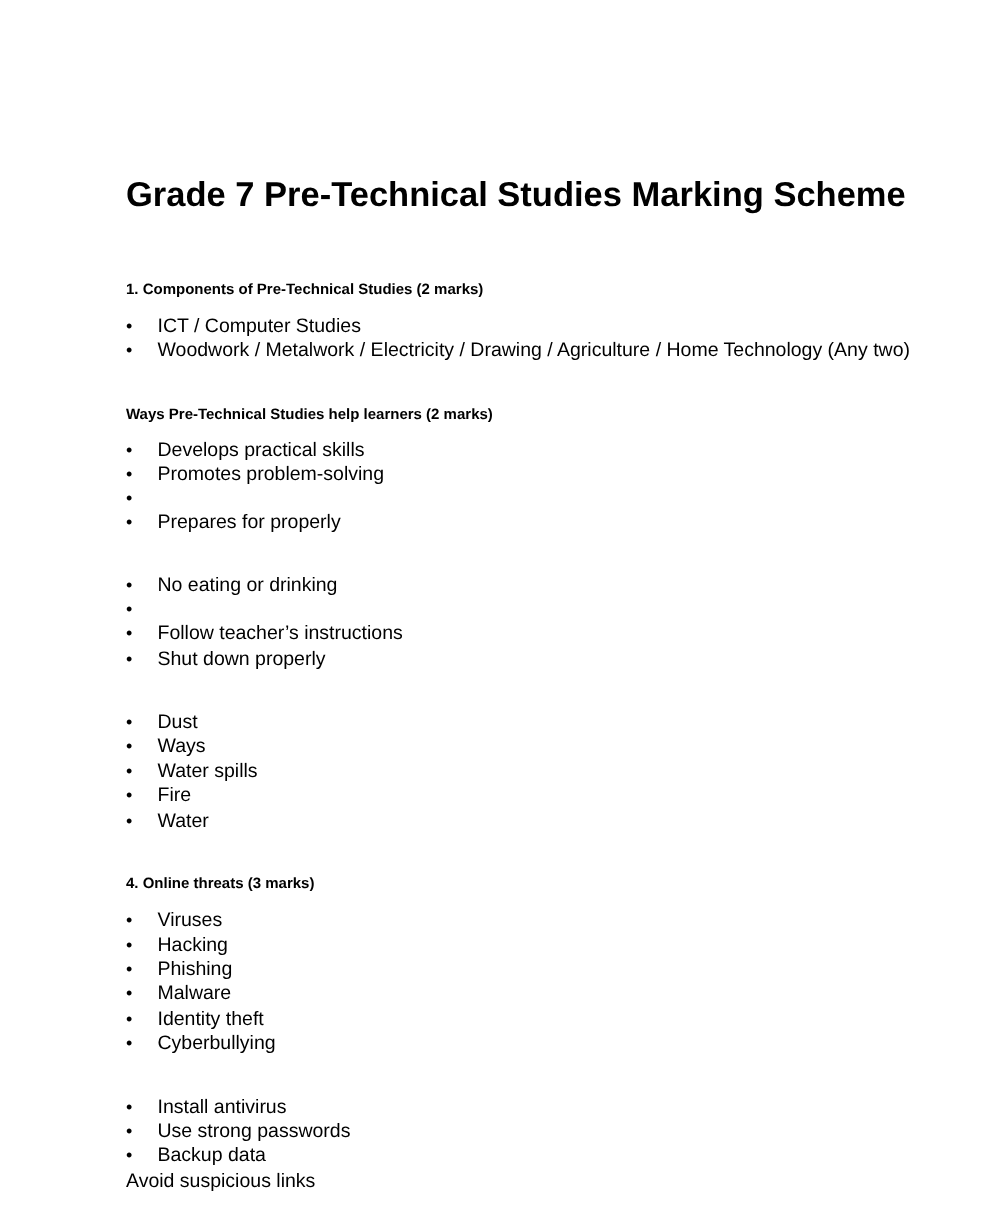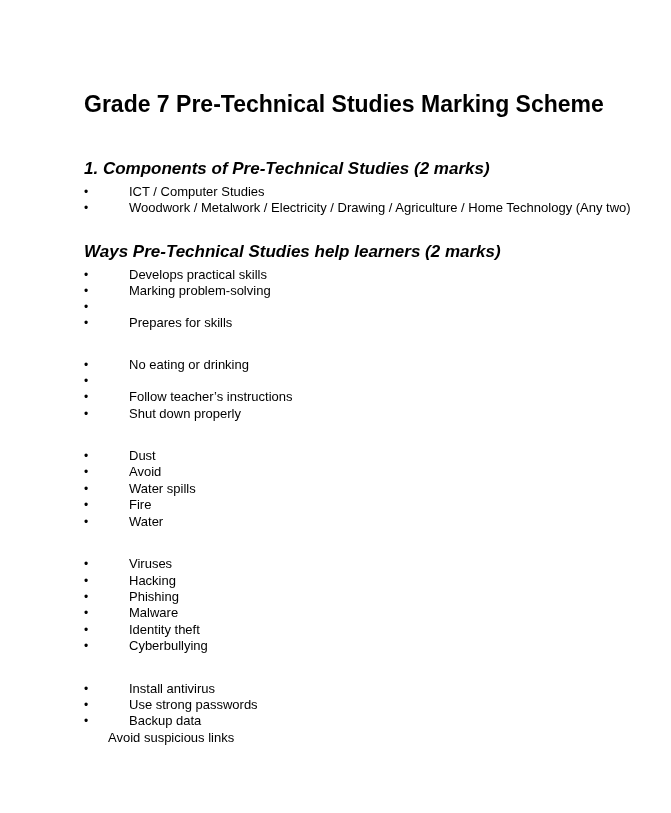--- a/index.html
+++ b/index.html
@@ -9,40 +9,39 @@
     background: #ffffff;
     overflow: hidden;
     font-family: "Liberation Sans", "DejaVu Sans", sans-serif;
     color: #000000;
     -webkit-font-smoothing: antialiased;
   }
   .page {
     box-sizing: border-box;
     width: 671px;
     height: 813px;
-    padding: 90px 57px 0 84px;
+    padding: 115px 57px 0 84px;
     display: flex;
     flex-direction: column;
     overflow: hidden;
     background: #ffffff;
   }
   .doc-title {
     font-size: 23px;
     font-weight: bold;
     line-height: 28px;
     margin: 0;
     white-space: nowrap;
     letter-spacing: 0;
   }
   .doc-section { margin: 26px 0 0 0; }
   .doc-section.first { margin-top: 42px; }
   .sec-heading {
-    font-size: 17px;
+    font-size: 10px;
     font-weight: bold;
-    font-style: italic;
     line-height: 17px;
     margin: 0 0 7px 0;
     white-space: nowrap;
   }
   ul.bullets {
     list-style: none;
     margin: 0;
     padding: 0;
   }
   ul.bullets li {
@@ -52,21 +51,21 @@
     line-height: 15.4px;
     white-space: nowrap;
   }
   .dot {
     display: inline-block;
     width: 21px;
     flex: 0 0 21px;
     font-size: 12px;
     line-height: 15.4px;
   }
-  .li-text { display: inline-block; margin-left: 24px; }
+  .li-text { display: inline-block; }
 </style>
 </head>
 <body>
 
 <main class="page">
 
   <h1 class="doc-title">Grade 7 Pre-Technical Studies Marking Scheme</h1>
 
   <section class="doc-section first">
     <h2 class="sec-heading">1. Components of Pre-Technical Studies (2 marks)</h2>
@@ -84,28 +83,28 @@
 
   <section class="doc-section">
     <h2 class="sec-heading">Ways Pre-Technical Studies help learners (2 marks)</h2>
     <ul class="bullets">
       <li>
           <span class="dot">•</span>
           <span class="li-text">Develops practical skills</span>
         </li>
       <li>
           <span class="dot">•</span>
-          <span class="li-text">Marking problem-solving</span>
-        </li>
-      <li>
-          <span class="dot">•</span>
-        </li>
-      <li>
-          <span class="dot">•</span>
-          <span class="li-text">Prepares for skills</span>
+          <span class="li-text">Promotes problem-solving</span>
+        </li>
+      <li>
+          <span class="dot">•</span>
+        </li>
+      <li>
+          <span class="dot">•</span>
+          <span class="li-text">Prepares for properly</span>
         </li>
     </ul>
   </section>
 
   <section class="doc-section">
     <ul class="bullets">
       <li>
           <span class="dot">•</span>
           <span class="li-text">No eating or drinking</span>
         </li>
@@ -124,38 +123,39 @@
   </section>
 
   <section class="doc-section">
     <ul class="bullets">
       <li>
           <span class="dot">•</span>
           <span class="li-text">Dust</span>
         </li>
       <li>
           <span class="dot">•</span>
-          <span class="li-text">Avoid</span>
+          <span class="li-text">Ways</span>
         </li>
       <li>
           <span class="dot">•</span>
           <span class="li-text">Water spills</span>
         </li>
       <li>
           <span class="dot">•</span>
           <span class="li-text">Fire</span>
         </li>
       <li>
           <span class="dot">•</span>
           <span class="li-text">Water</span>
         </li>
     </ul>
   </section>
 
   <section class="doc-section">
+    <h2 class="sec-heading">4. Online threats (3 marks)</h2>
     <ul class="bullets">
       <li>
           <span class="dot">•</span>
           <span class="li-text">Viruses</span>
         </li>
       <li>
           <span class="dot">•</span>
           <span class="li-text">Hacking</span>
         </li>
       <li>

